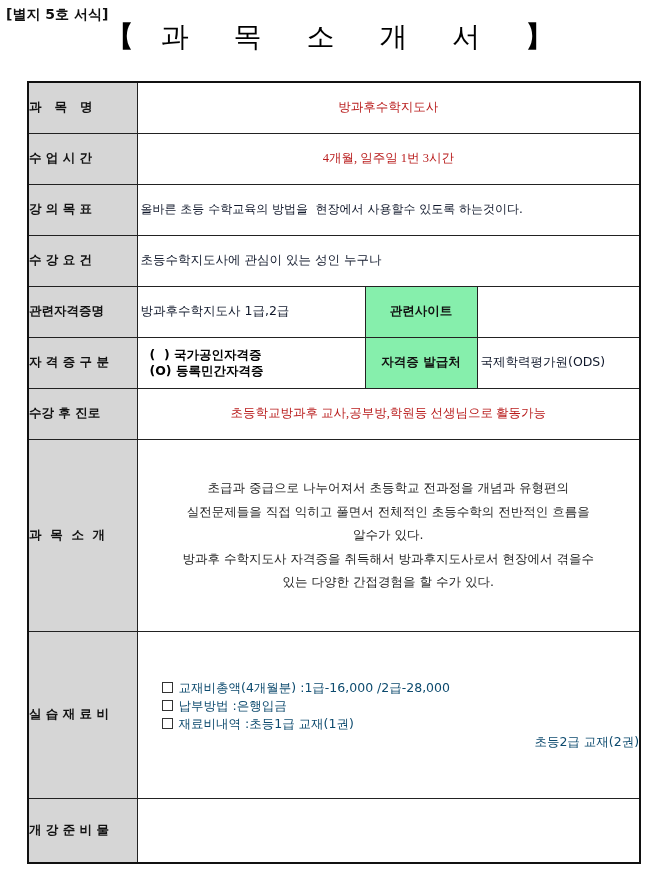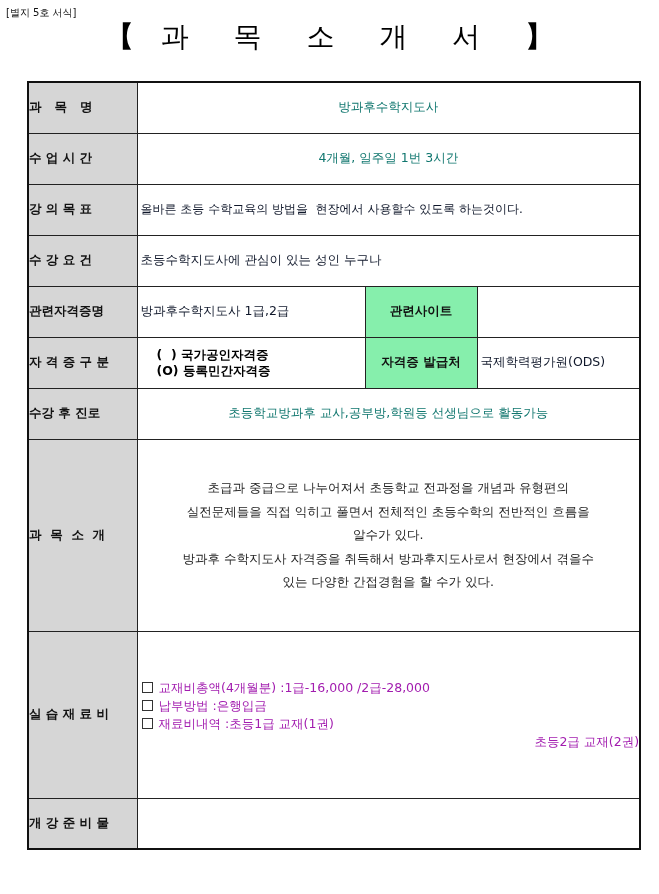--- a/index.html
+++ b/index.html
@@ -1,29 +1,29 @@
 <!DOCTYPE html>
 <html><head>
 <meta charset="utf-8">
 <style>
   * { box-sizing: border-box; margin: 0; padding: 0; }
   html, body { width: 659px; height: 894px; background: #ffffff; overflow: hidden; }
   body { position: relative; font-family: "DejaVu Sans", "Liberation Sans", sans-serif; color: #111; }
-  .form-tag { position: absolute; left: 6px; top: 6px; font-size: 10px; font-weight: normal; letter-spacing: 0px; }
+  .form-tag { position: absolute; left: 6px; top: 6px; font-size: 14px; font-weight: bold; letter-spacing: 0px; }
   .doc-title { position: absolute; left: 0; width: 659px; top: 18px; text-align: center; font-size: 28px; font-weight: normal; letter-spacing: 18px; color: #000; }
   .doc-title .br { font-weight: bold; letter-spacing: 0; }
   .form-table { position: absolute; left: 27px; top: 81px; width: 612px; border-collapse: collapse; table-layout: fixed; border: 2.5px solid #111; }
   .form-table td { border: 1px solid #222; font-size: 12.5px; vertical-align: middle; }
   .lbl { background: #d6d6d6; font-weight: bold; font-size: 13px; padding-left: 0; white-space: nowrap; }
   .lbl-c { background: #86efac; font-weight: bold; font-size: 13px; text-align: center; white-space: nowrap; }
   .val { padding-left: 3px; color: #0f172a; }
-  .val-c { text-align: center; color: #0f766e; }
-  .type-box { font-weight: bold; font-size: 12.5px; line-height: 16px; padding-left: 19px; color: #000; }
+  .val-c { text-align: center; color: #b91c1c; font-family: Liberation Serif, serif; }
+  .type-box { font-weight: bold; font-size: 12.5px; line-height: 16px; padding-left: 12px; color: #000; }
   .intro { text-align: center; line-height: 23.5px; font-size: 12.5px; color: #222; padding: 0 16px; }
-  .fees { padding-left: 4px; line-height: 18px; font-size: 12.5px; color: #a21caf; }
+  .fees { padding-left: 24px; line-height: 18px; font-size: 12.5px; color: #0c4a6e; }
   .fees .indent { padding-left: 104px; text-align: right; }
   .chk { display: inline-block; width: 11px; height: 11px; border: 1px solid #333; margin-right: 6px; vertical-align: -1px; }
 </style>
 </head>
 <body>
 
 <div class="form-tag">[별지 5호 서식]</div>
 
 <div class="doc-title">
   <span class="br">【</span>
@@ -102,18 +102,18 @@
   <tr style="height:167px">
     <td class="lbl" style="font-size:12.5px">실 습 재 료 비</td>
     <td class="fees" colspan="3">
       <div><span class="chk"></span><span>교재비총액(4개월분) :1급-16,000 /2급-28,000</span></div>
       <div><span class="chk"></span><span>납부방법 :은행입금</span></div>
       <div><span class="chk"></span><span>재료비내역 :초등1급 교재(1권)</span></div>
       <div class="indent">초등2급 교재(2권)</div>
     </td>
   </tr>
 
-  <tr style="height:51px">
+  <tr style="height:65px">
     <td class="lbl" style="font-size:12.5px">개 강 준 비 물</td>
     <td class="val" colspan="3"></td>
   </tr>
 </tbody>
   </table>
 
 </body></html>

